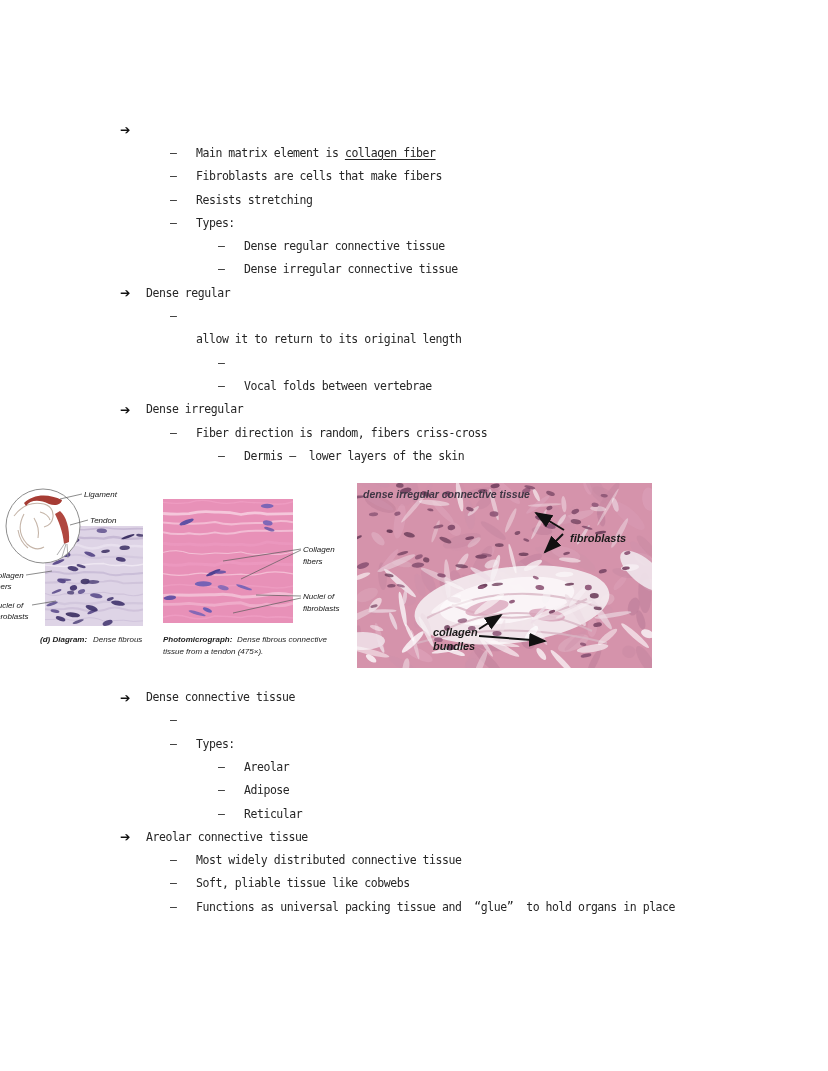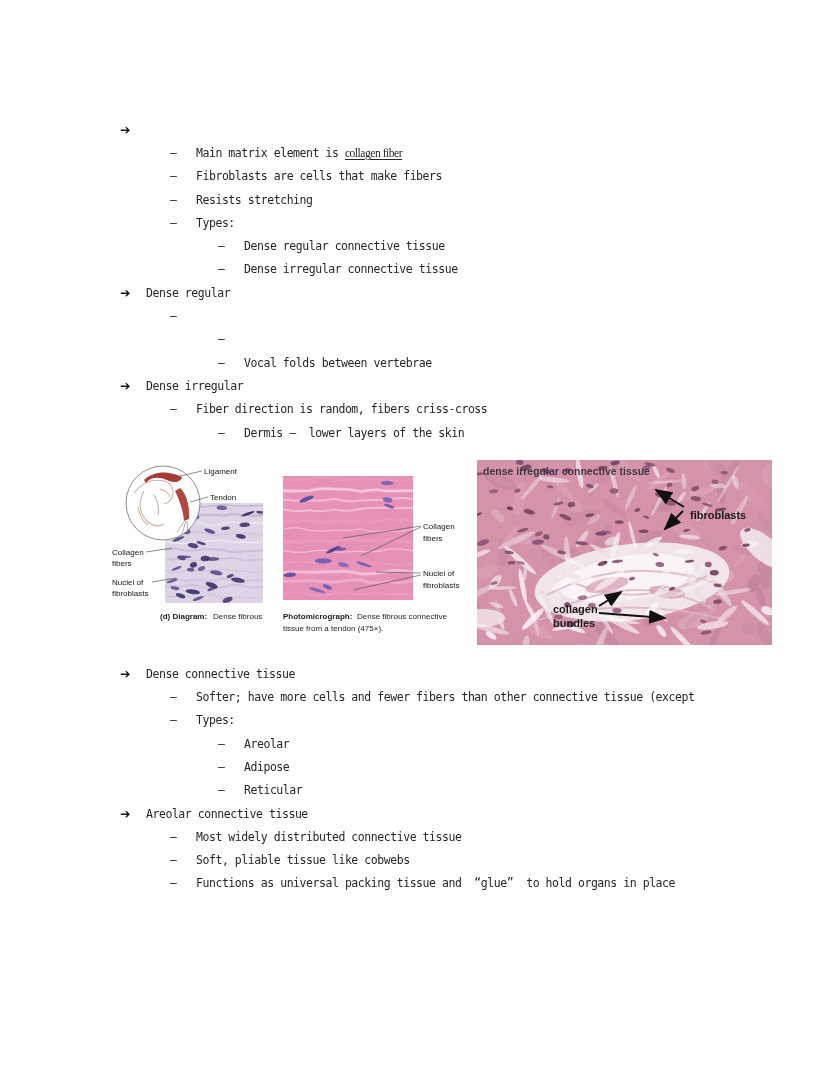--- a/index.html
+++ b/index.html
@@ -7,22 +7,22 @@
         font-family:"DejaVu Sans Mono","Liberation Mono",monospace;color:#262626;}
   .notes{padding-left:120px;}
   #notes-top{padding-top:118px;}
   .note-line{display:flex;height:23.3px;align-items:center;font-size:11.5px;
              letter-spacing:-0.45px;white-space:pre;}
   .note-line .marker{flex:0 0 26px;}
   .h  .marker{font-family:"DejaVu Sans","Liberation Sans",sans-serif;font-weight:700;
               font-size:12.5px;letter-spacing:0;color:#111;}
   .b1,.c1{margin-left:50px;}
   .b2,.c2{margin-left:98px;}
-  .u{text-decoration:underline;text-underline-offset:2px;font-family:Liberation Serif, serif;}
-  .figure-strip{position:relative;height:218px;margin-left:120px;width:706px;}
+  .u{text-decoration:underline;text-underline-offset:2px;}
+  .figure-strip{position:relative;height:218px;width:706px;font-style:italic;}
   .fig{position:absolute;}
   svg text{font-family:"Liberation Sans","DejaVu Sans",sans-serif;}
   .cap{font-size:8px;fill:#1d1d1d;}
   .lbl{font-size:8px;fill:#151515;}
   .ldr{stroke:#5a5a5a;stroke-width:0.7;fill:none;}
 </style>
 </head>
 <body>
 
 <div class="page">
@@ -30,20 +30,21 @@
   <div class="notes" id="notes-top">
       <div class="note-line h"><span class="marker">➔</span></div>
       <div class="note-line b1"><span class="marker">–</span><span><span>Main matrix element is </span><span class="u">collagen fiber</span></span></div>
       <div class="note-line b1"><span class="marker">–</span><span><span>Fibroblasts are cells that make fibers</span></span></div>
       <div class="note-line b1"><span class="marker">–</span><span><span>Resists stretching</span></span></div>
       <div class="note-line b1"><span class="marker">–</span><span><span>Types:</span></span></div>
       <div class="note-line b2"><span class="marker">–</span><span><span>Dense regular connective tissue</span></span></div>
       <div class="note-line b2"><span class="marker">–</span><span><span>Dense irregular connective tissue</span></span></div>
       <div class="note-line h"><span class="marker">➔</span><span><span>Dense regular</span></span></div>
       <div class="note-line b1"><span class="marker">–</span></div>
+      <div class="note-line c1"><span class="marker"></span><span><span>allow it to return to its original length</span></span></div>
       <div class="note-line b2"><span class="marker">–</span></div>
       <div class="note-line b2"><span class="marker">–</span><span><span>Vocal folds between vertebrae</span></span></div>
       <div class="note-line h"><span class="marker">➔</span><span><span>Dense irregular</span></span></div>
       <div class="note-line b1"><span class="marker">–</span><span><span>Fiber direction is random, fibers criss-cross</span></span></div>
       <div class="note-line b2"><span class="marker">–</span><span><span>Dermis –  lower layers of the skin</span></span></div>
     </div>
 
   <div class="figure-strip">
 
     <svg class="fig" style="left:-22px;top:11px" width="175" height="180" viewBox="0 0 175 180">
@@ -461,21 +462,21 @@
       <text x="213" y="59" font-size="11" font-weight="bold" fill="#1a1a1a">fibroblasts</text>
       <line x1="122" y1="146" x2="144" y2="132" stroke="#111111" stroke-width="2" marker-end="url(#ah)"></line>
       <line x1="122" y1="153" x2="188" y2="158" stroke="#111111" stroke-width="2" marker-end="url(#ah)"></line>
       <text x="76" y="153" font-size="11" font-weight="bold" fill="#1a1a1a">collagen</text>
       <text x="76" y="167" font-size="11" font-weight="bold" fill="#1a1a1a">bundles</text>
     </svg>
   </div>
 
   <div class="notes" id="notes-bottom">
       <div class="note-line h"><span class="marker">➔</span><span><span>Dense connective tissue</span></span></div>
-      <div class="note-line b1"><span class="marker">–</span><span><span>Softer; have more cells and fewer fibers than other connective tissue (except</span></span></div>
+      <div class="note-line b1"><span class="marker">–</span></div>
       <div class="note-line b1"><span class="marker">–</span><span><span>Types:</span></span></div>
       <div class="note-line b2"><span class="marker">–</span><span><span>Areolar</span></span></div>
       <div class="note-line b2"><span class="marker">–</span><span><span>Adipose</span></span></div>
       <div class="note-line b2"><span class="marker">–</span><span><span>Reticular</span></span></div>
       <div class="note-line h"><span class="marker">➔</span><span><span>Areolar connective tissue</span></span></div>
       <div class="note-line b1"><span class="marker">–</span><span><span>Most widely distributed connective tissue</span></span></div>
       <div class="note-line b1"><span class="marker">–</span><span><span>Soft, pliable tissue like cobwebs</span></span></div>
       <div class="note-line b1"><span class="marker">–</span><span><span>Functions as universal packing tissue and  “glue”  to hold organs in place</span></span></div>
     </div>
 </div>

